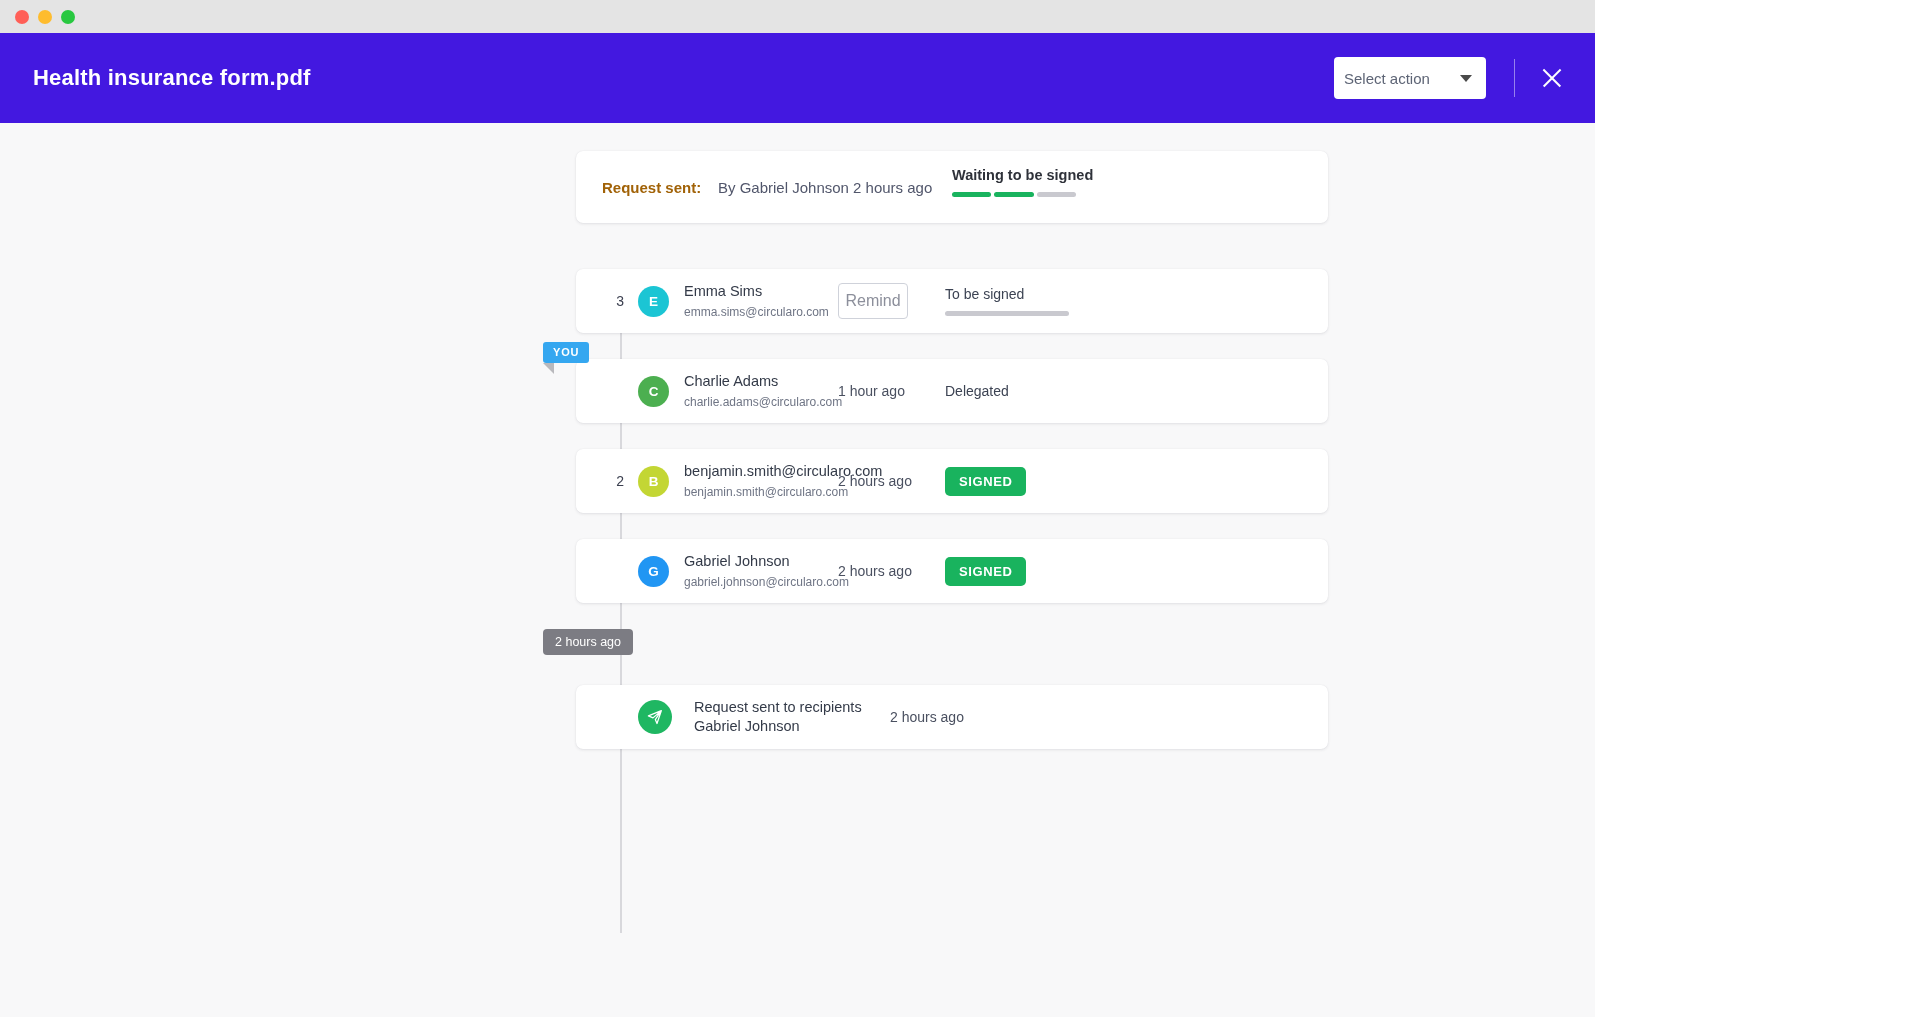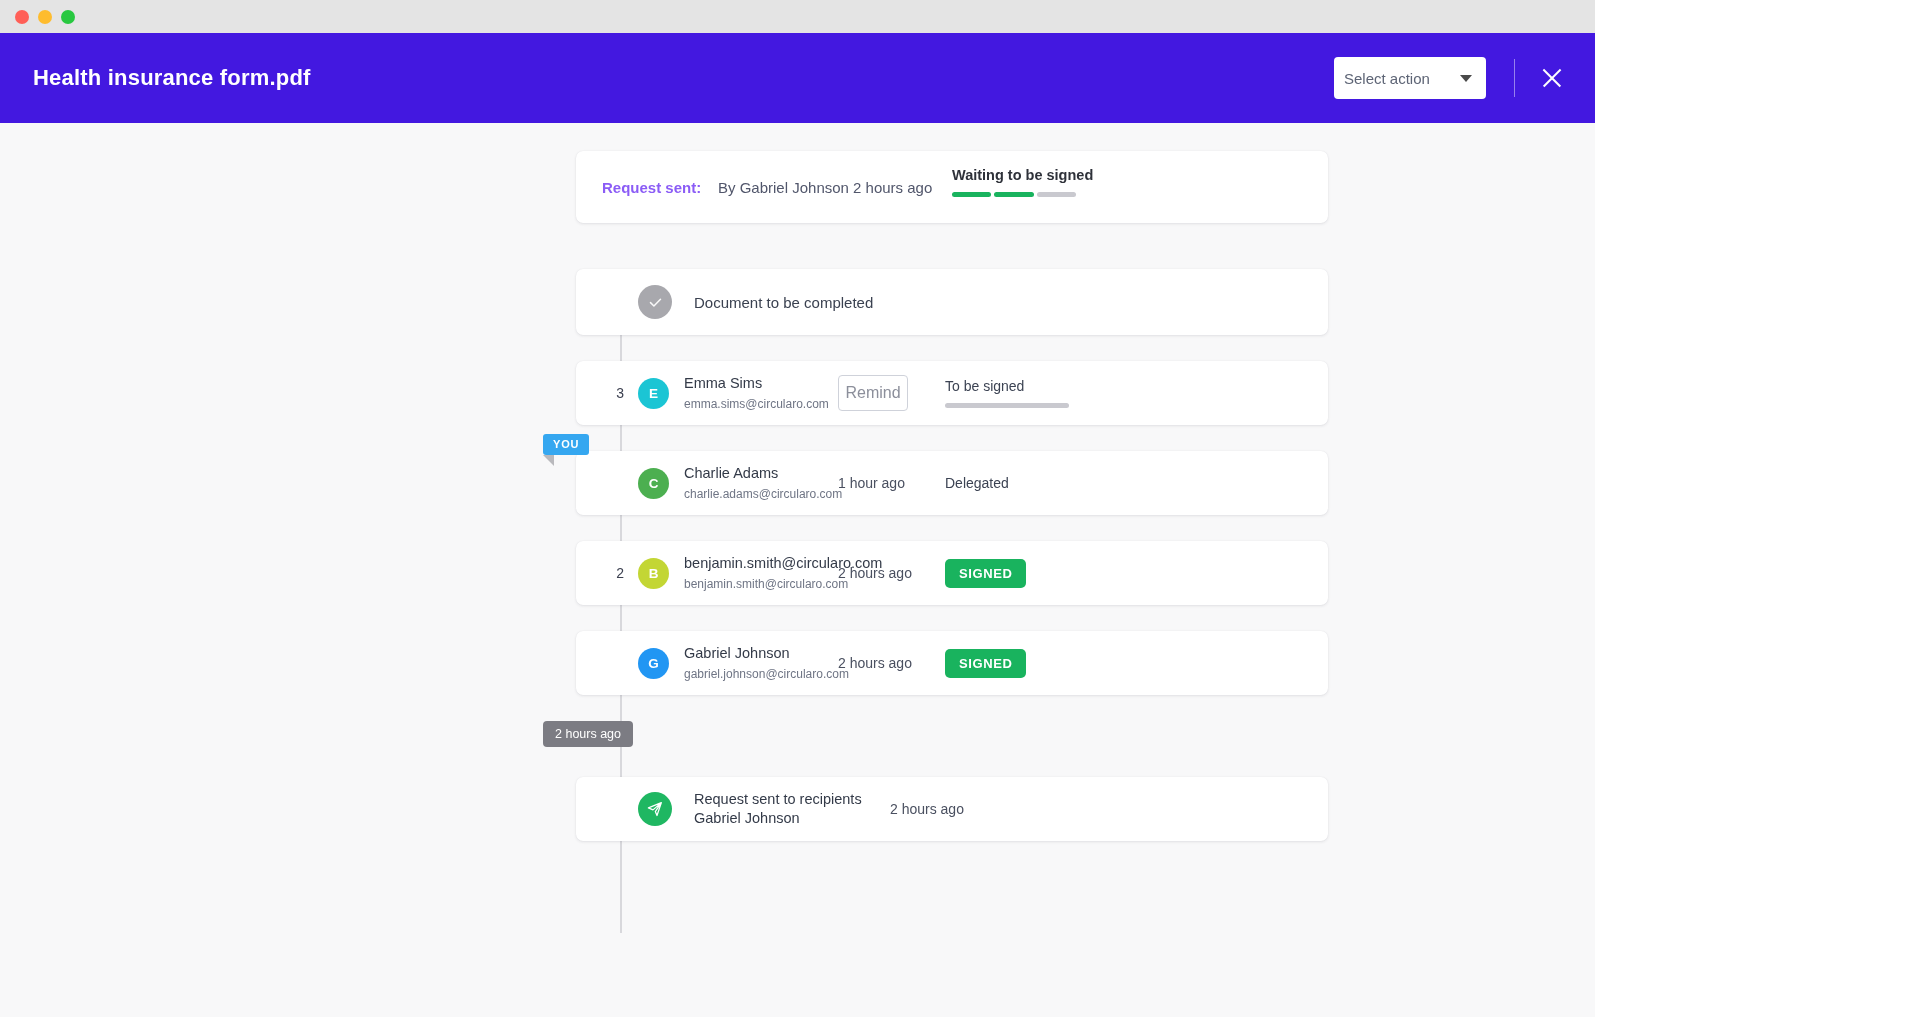--- a/index.html
+++ b/index.html
@@ -135,21 +135,21 @@
 
   .card.request-sent { height: 72px; margin-bottom: 46px; }
   .card.stage        { height: 66px; margin-bottom: 26px; }
   .card.person       { height: 64px; margin-bottom: 26px; }
   .card.event        { height: 64px; }
 
   
   .rs-label {
     font-size: 15px;
     font-weight: bold;
-    color: #8b5cf6;
+    color: #a16207;
     width: 108px;
   }
   .rs-value {
     font-size: 15px;
     color: #51566b;
     margin-left: 8px;
   }
   .rs-status {
     position: absolute;
     left: 376px;
@@ -381,28 +381,20 @@
         <div class="rs-status">
           <div class="status-title">Waiting to be signed</div>
           <div class="progress">
             <span class="seg done"></span>
             <span class="seg done"></span>
             <span class="seg"></span>
           </div>
         </div>
       </div>
 
-      <div class="card stage">
-        <div class="stage-icon">
-          <svg width="17" height="17" viewBox="0 0 17 17">
-            <path d="M3.5 8.6 L6.9 12 L13.5 5.2" fill="none" stroke="#ffffff" stroke-width="1.5" stroke-linecap="round" stroke-linejoin="round" opacity="0.92"></path>
-          </svg>
-        </div>
-        <div class="stage-label">Document to be completed</div>
-      </div>
 
       <div class="card person">
         <div class="pcell-id">
           <span class="idx">3</span>
           <span class="avatar" style="background:#1bc5d4">E</span>
           <span class="pnames">
             <span class="pname">Emma Sims</span><br>
             <span class="pmail">emma.sims@circularo.com</span>
           </span>
         </div>

